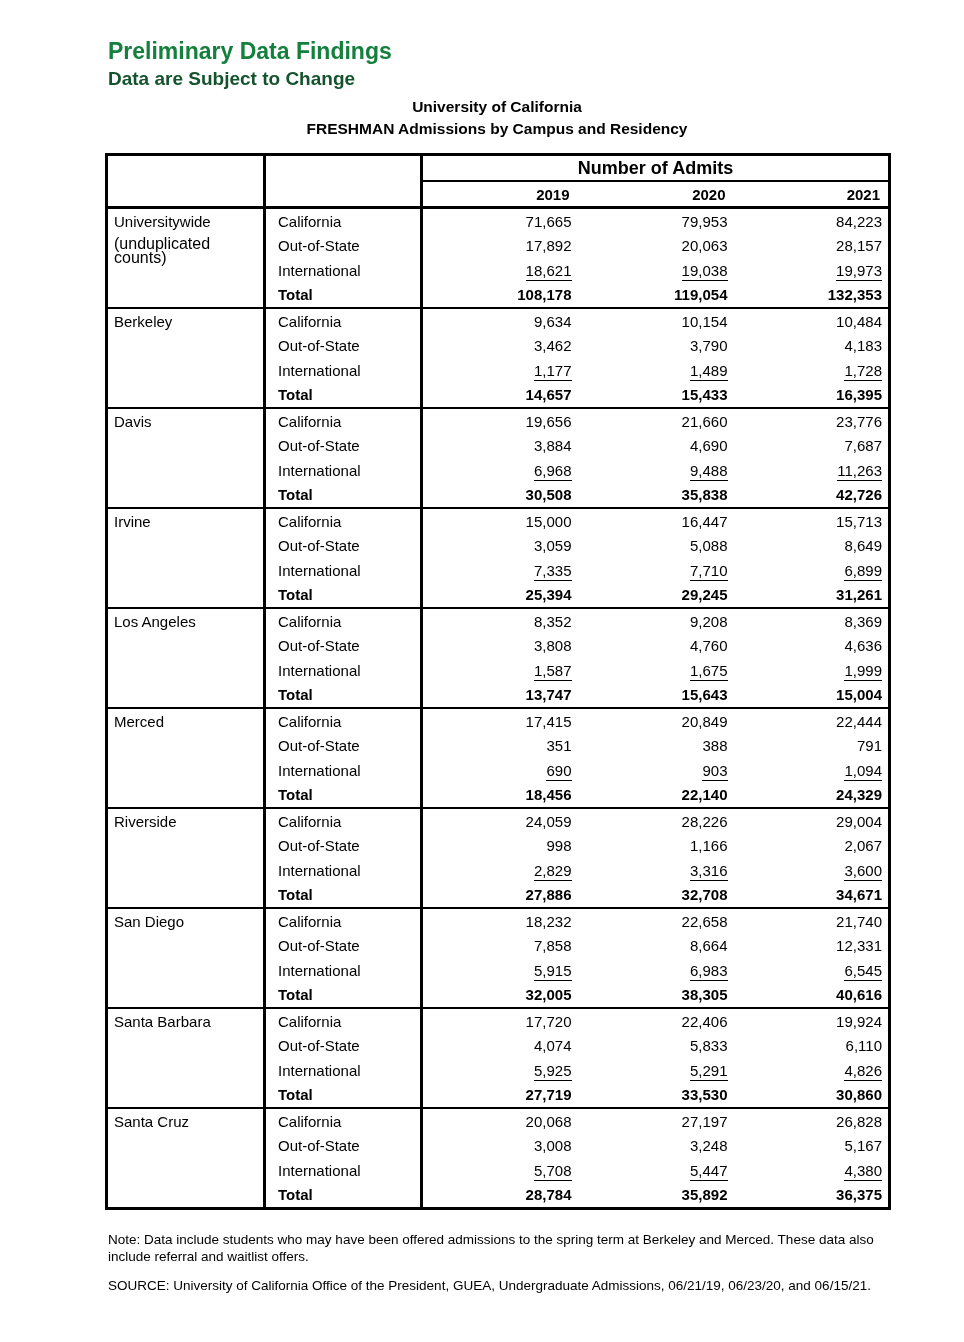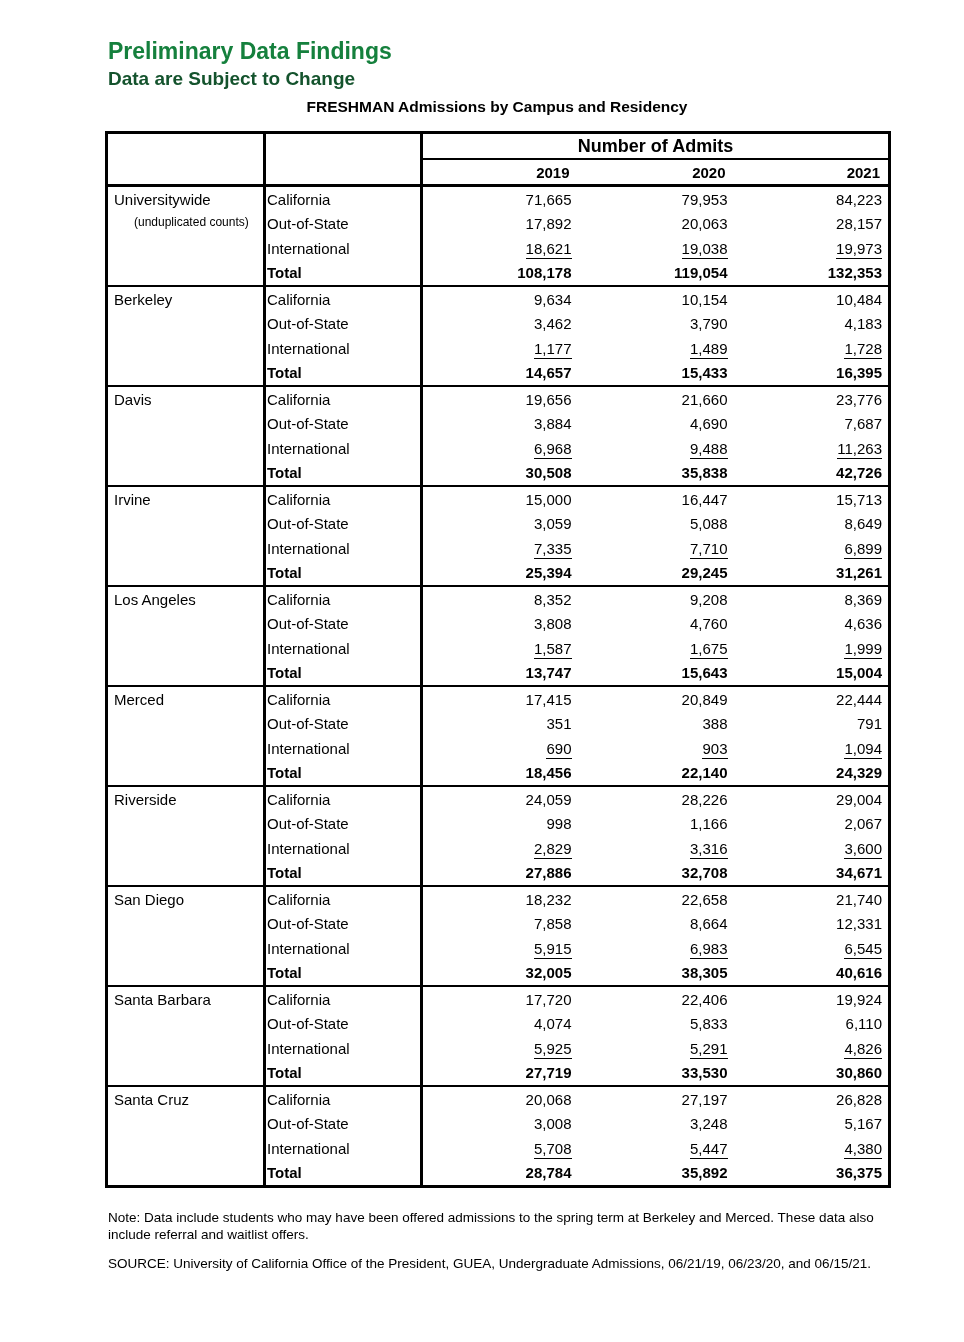--- a/index.html
+++ b/index.html
@@ -72,22 +72,22 @@
   }
   thead tr.year-row th, thead th[rowspan] { border-bottom: 3px solid #000; }
   tbody td { height: 24.5px; }
   tbody tr.group-start td { border-top: 2px solid #000; }
   .campus-cell {
     vertical-align: top;
     padding-left: 6px;
     padding-top: 3px;
   }
   .campus-name { font-weight: normal; line-height: 20px; }
-  .campus-note { font-size: 12px; line-height: 14px; margin-top: 5px; margin-left: 20px; }
-  .residency-cell { padding-left: 1px; }
+  .campus-note { font-size: 16px; line-height: 14px; margin-top: 5px; }
+  .residency-cell { padding-left: 12px; }
   .value-cell { text-align: right; padding-right: 6px; }
   tr.total-row td, tr.total-row .residency-cell { font-weight: bold; }
   .underlined {
     border-bottom: 1.5px solid #000;
     padding-bottom: 1px;
   }
   .note, .source {
     width: 782px;
     margin: 21px 0 0 108px;
     font-size: 13.5px;
@@ -99,20 +99,21 @@
 <body>
 
 <div class="page">
 
   <div class="banner">
     <div class="banner-title">Preliminary Data Findings</div>
     <div class="banner-subtitle">Data are Subject to Change</div>
   </div>
 
   <div class="caption">
+    <div>University of California</div>
     <div>FRESHMAN Admissions by Campus and Residency</div>
   </div>
 
   <table class="admissions">
     <colgroup>
       <col class="c-campus">
         <col class="c-res">
         <col class="c-year">
         <col class="c-year">
         <col class="c-year">

